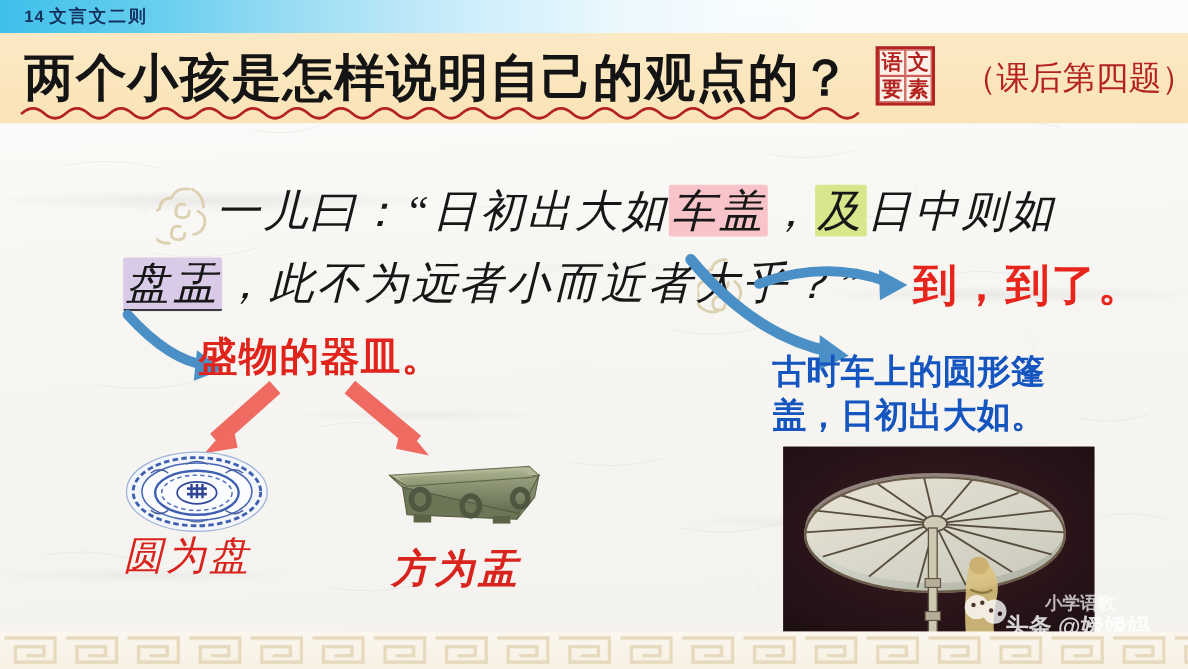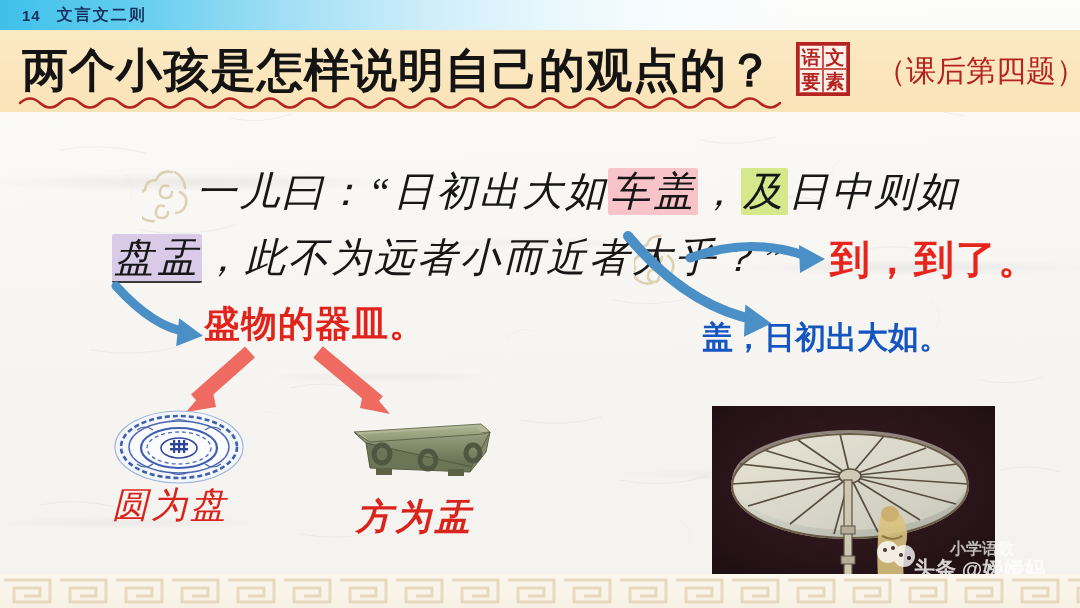--- a/index.html
+++ b/index.html
@@ -22,21 +22,21 @@
   }
   
   #paper-fibres{position:absolute;inset:0;pointer-events:none;opacity:.5;}
 
   
   #header-bar{
     position:absolute;left:0;top:0;width:1080px;height:30px;
     background:linear-gradient(90deg,#3fc0ea 0%,#62cdee 12%,#9fdef4 26%,#cfeefb 40%,#eaf8fd 52%,#f7fcfe 62%,rgba(255,255,255,0) 74%);
   }
   #header-label{
-    position:absolute;left:22px;top:4px;height:22px;display:flex;align-items:center;gap:16px;
+    position:absolute;left:22px;top:4px;height:22px;display:flex;align-items:center;gap:4px;
     font-family:"Liberation Sans", sans-serif;font-size:16px;font-weight:700;color:#14315e;letter-spacing:1px;
   }
   #header-num{font-size:15px;}
   #header-title{font-size:16px;letter-spacing:2px;}
 
   
   #title-band{
     position:absolute;left:0;top:30px;width:1080px;height:82px;
     background:linear-gradient(180deg,#fbe9c5 0%,#fbe6bd 55%,#fae3b6 100%);
   }
@@ -80,21 +80,21 @@
   #cloud-left{left:142px;top:166px;width:58px;height:62px;}
   #cloud-mid{left:634px;top:232px;width:52px;height:62px;}
 
   
   #ann-daole{
     position:absolute;left:830px;top:240px;
     font-family:"Liberation Serif", serif;font-weight:700;font-size:40px;color:#e8251c;
     white-space:nowrap;letter-spacing:2px;line-height:1;
   }
   #ann-qimin{
-    position:absolute;left:204px;top:306px;
+    position:absolute;left:180px;top:306px;
     font-family:"Liberation Serif", serif;font-weight:700;font-size:36px;color:#e0241c;
     white-space:nowrap;letter-spacing:1px;line-height:1;
   }
   #ann-pengai{
     position:absolute;left:702px;top:318px;width:310px;
     font-family:"Liberation Sans", sans-serif;font-weight:700;font-size:31px;color:#1555c0;
     letter-spacing:0px;line-height:1.28;
   }
 
   
@@ -243,20 +243,21 @@
 
     <g>
       <path d="M318 352 L378 402" fill="none" stroke="#ef6a61" stroke-width="15" stroke-linecap="butt"></path>
       <path d="M390 414 l-30 -6 l5 -24 z" fill="#ef6a61"></path>
     </g>
   </svg>
 
   <div id="ann-daole">到，到了。</div>
   <div id="ann-qimin">盛物的器皿。</div>
   <div id="ann-pengai">
+    <div>古时车上的圆形篷</div>
     <div>盖，日初出大如。</div>
   </div>
 
   <svg id="plate-img" viewBox="0 0 132 78">
     <ellipse cx="66" cy="39" rx="64" ry="36" fill="#f3f6fb" stroke="#9fb4d8" stroke-width="1.2"></ellipse>
     <ellipse cx="66" cy="39" rx="58" ry="31" fill="none" stroke="#3f5fb0" stroke-width="2.6" stroke-dasharray="5 3"></ellipse>
     <ellipse cx="66" cy="39" rx="50" ry="26" fill="#fbfcff" stroke="#4a66b5" stroke-width="1.4"></ellipse>
     <ellipse cx="66" cy="40" rx="38" ry="20" fill="none" stroke="#3f5fb0" stroke-width="2.2"></ellipse>
     <ellipse cx="66" cy="40" rx="32" ry="16" fill="none" stroke="#5573bd" stroke-width="1.4" stroke-dasharray="4 3"></ellipse>
     <ellipse cx="66" cy="40" rx="18" ry="10" fill="none" stroke="#32499a" stroke-width="1.6"></ellipse>

